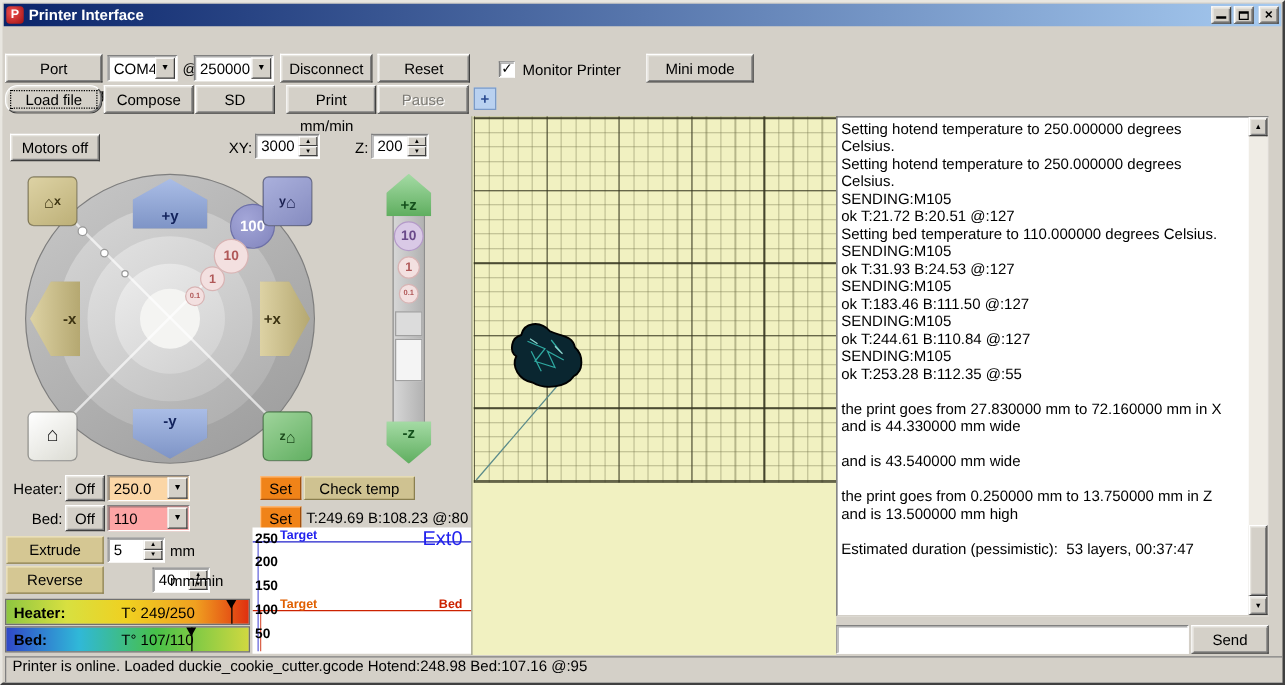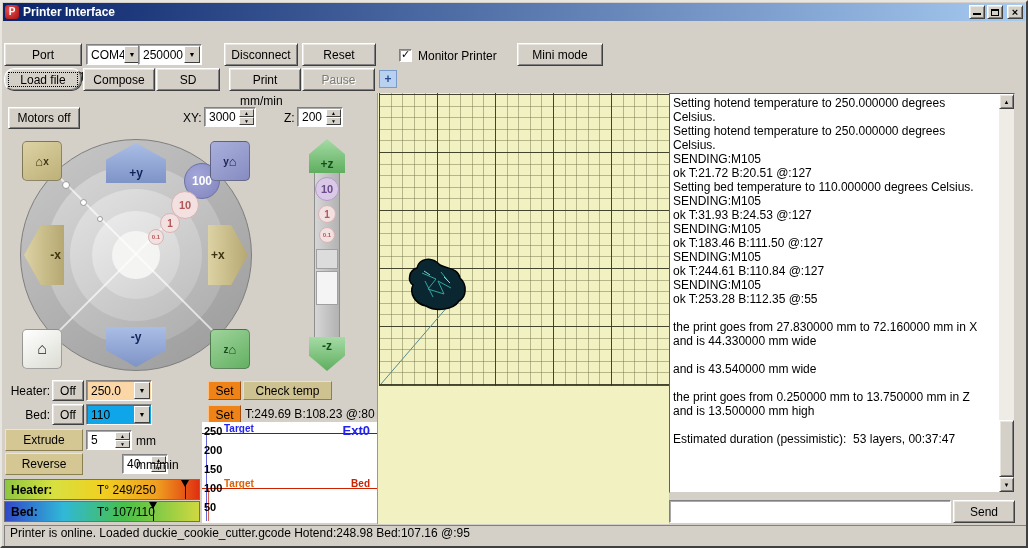--- a/index.html
+++ b/index.html
@@ -52,21 +52,21 @@
   </div>
 
   <div class="btn" style="left:2px;top:41px;width:78px;height:23px;">
       <span>Port</span>
     </div>
   <div class="field" style="left:84px;top:42px;width:56px;height:21px;">
     <span>COM4</span>
     <span class="combo-arrow">▼</span>
   </div>
   <span class="lbl" style="left:144px;top:46px;">@</span>
-  <div class="field" style="left:136px;top:42px;width:64px;height:21px;">
+  <div class="field" style="left:153px;top:42px;width:64px;height:21px;">
     <span>250000</span>
     <span class="combo-arrow">▼</span>
   </div>
   <div class="btn" style="left:222px;top:41px;width:74px;height:23px;">
       <span>Disconnect</span>
     </div>
   <div class="btn" style="left:300px;top:41px;width:74px;height:23px;">
       <span>Reset</span>
     </div>
   <div class="abs" style="left:397px;top:47px;width:13px;height:13px;background:#fff;border:1px solid;border-color:#808080 #fff #fff #808080;box-shadow:inset 1px 1px 0 rgba(64,64,64,.5);">
@@ -210,21 +210,21 @@
         <span>Set</span>
       </div>
     <div class="btn" style="left:241px;top:288px;width:89px;height:19px;background:#cfc291;border-color:#ece2bc #8a7f50 #8a7f50 #ece2bc;box-shadow:none;">
         <span>Check temp</span>
       </div>
 
     <span class="lbl" style="left:2px;top:315px;width:46px;text-align:right;">Bed:</span>
     <div class="btn" style="left:50px;top:311px;width:32px;height:21px;">
         <span>Off</span>
       </div>
-    <div class="field" style="left:84px;top:311px;width:66px;height:21px;background:#0ea5e9;">
+    <div class="field" style="left:84px;top:311px;width:66px;height:21px;background:#fca5a5;">
       <span>110</span>
       <span class="combo-arrow">▼</span>
     </div>
     <div class="btn" style="left:206px;top:312px;width:33px;height:19px;background:#f08318;border-color:#ffc080 #a05010 #a05010 #ffc080;box-shadow:none;">
         <span>Set</span>
       </div>
     <span class="lbl" style="left:243px;top:314px;">T:249.69 B:108.23 @:80</span>
 
     <div class="btn" style="left:3px;top:336px;width:78px;height:22px;background:#d5c793;border-color:#efe6c4 #8a7f50 #8a7f50 #efe6c4;box-shadow:none;">
         <span>Extrude</span>
@@ -257,21 +257,21 @@
       <div style="position:absolute;left:6px;top:66px;width:1px;height:33px;background:#cc2200;opacity:.7;"></div>
       <div style="position:absolute;left:0;top:0;">
 
       <div class="gyl">250</div>
           <div class="gyl">200</div>
           <div class="gyl">150</div>
           <div class="gyl">100</div>
           <div class="gyl">50</div>
         </div>
       <span style="position:absolute;left:22px;top:1px;color:#2222ee;font-size:10px;font-weight:bold;">Target</span>
-      <span style="position:absolute;right:8px;top:1px;color:#2222ee;font-size:13px;font-weight:bold;">Ext0</span>
+      <span style="position:absolute;right:8px;top:1px;color:#2222ee;font-size:16px;font-weight:normal;">Ext0</span>
       <span style="position:absolute;left:22px;top:56px;color:#e06000;font-size:10px;font-weight:bold;">Target</span>
       <span style="position:absolute;right:8px;top:56px;color:#cc2200;font-size:10px;font-weight:bold;">Bed</span>
     </div>
 
     <div class="gauge" style="top:386px;background:linear-gradient(90deg,#8ec641 0%,#d8e040 25%,#f0d020 50%,#f0a020 78%,#e03010 100%);">
       <span style="font-weight:bold;padding-left:6px;">Heater:</span>
       <span style="position:absolute;left:92px;">T° 249/250</span>
       <span class="gmark" style="left:176px;"></span>
       <span style="position:absolute;left:180px;top:0;width:1px;height:19px;background:#000;"></span>
     </div>

